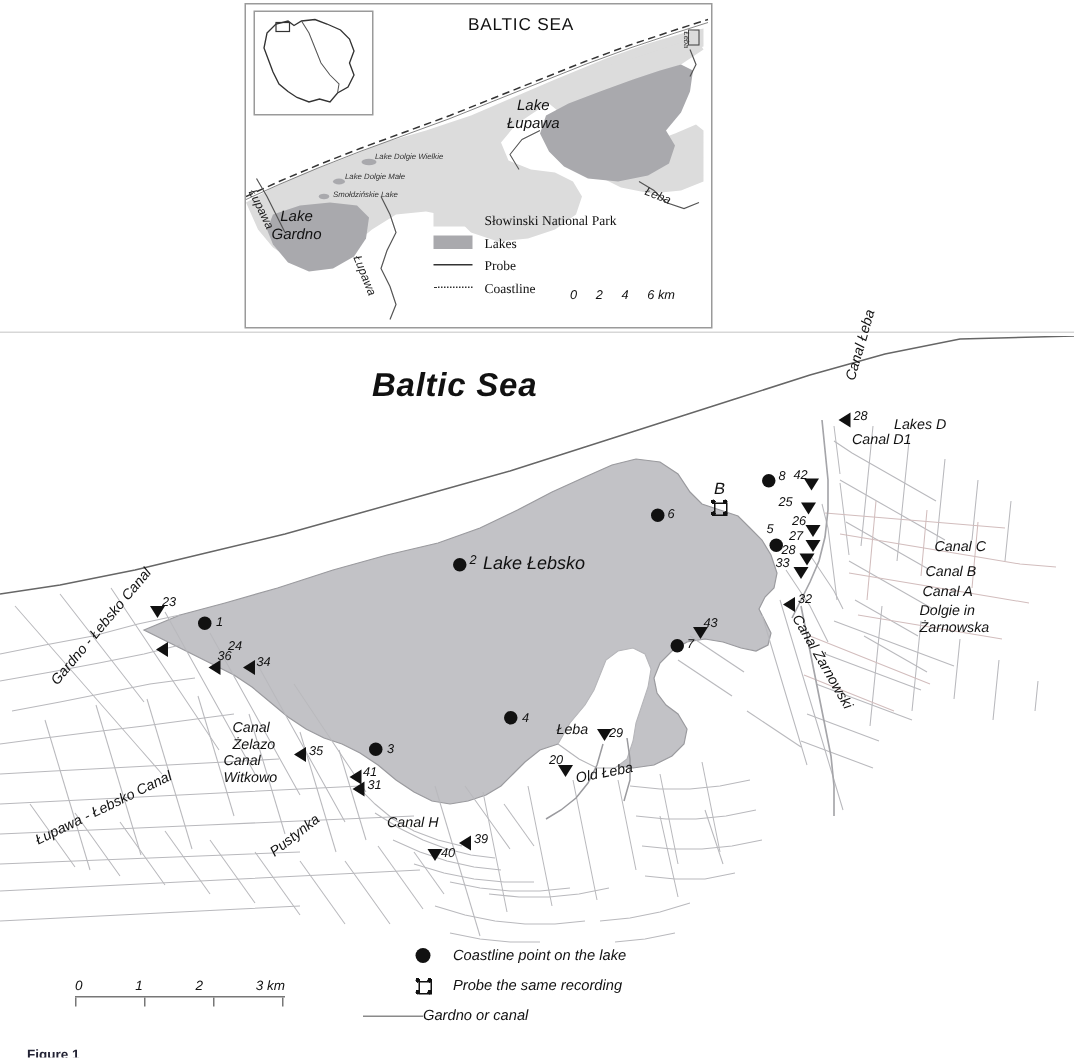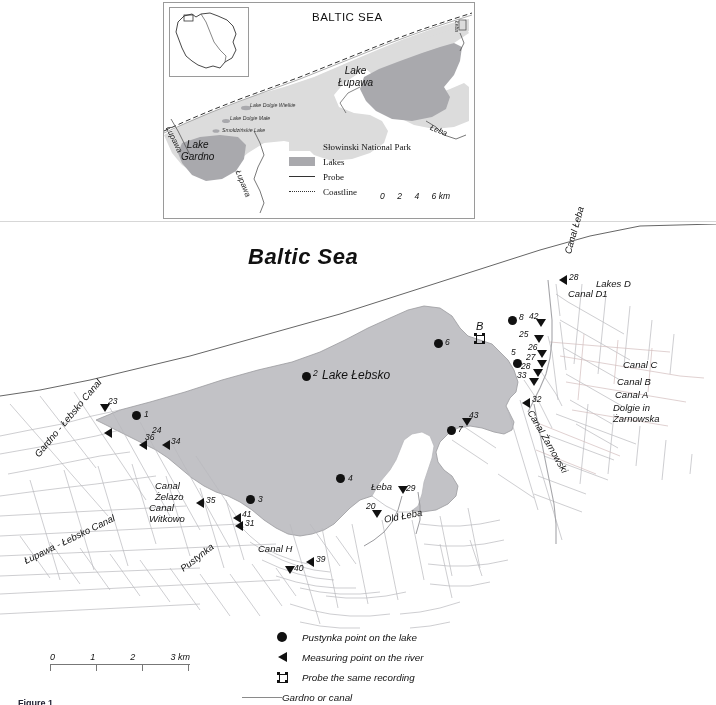--- a/index.html
+++ b/index.html
@@ -438,27 +438,21 @@
   <div class="rnum" style="left:529px;top:311px;">42</div>
 
   <div class="trd" style="left:462px;top:418px;"></div>
   <div class="rnum" style="left:469px;top:410px;">43</div>
 
   <div id="bottom-legend">
     <div class="lrow">
       <span class="sym">
           <span class="lg-dot"></span>
         </span>
-      <span class="ltxt">Pustynka point on the lake</span>
-    </div>
-    <div class="lrow">
-      <span class="sym">
-          <span class="lg-tri"></span>
-        </span>
-      <span class="ltxt">Measuring point on the river</span>
+      <span class="ltxt">Coastline point on the lake</span>
     </div>
     <div class="lrow">
       <span class="sym">
           <span class="probe" style="position:relative;left:0;top:0;"></span>
         </span>
       <span class="ltxt">Probe the same recording</span>
     </div>
     <div class="lrow line">
       <span class="sym" style="width:40px;margin-left:-20px;">
           <span class="lg-line"></span>

